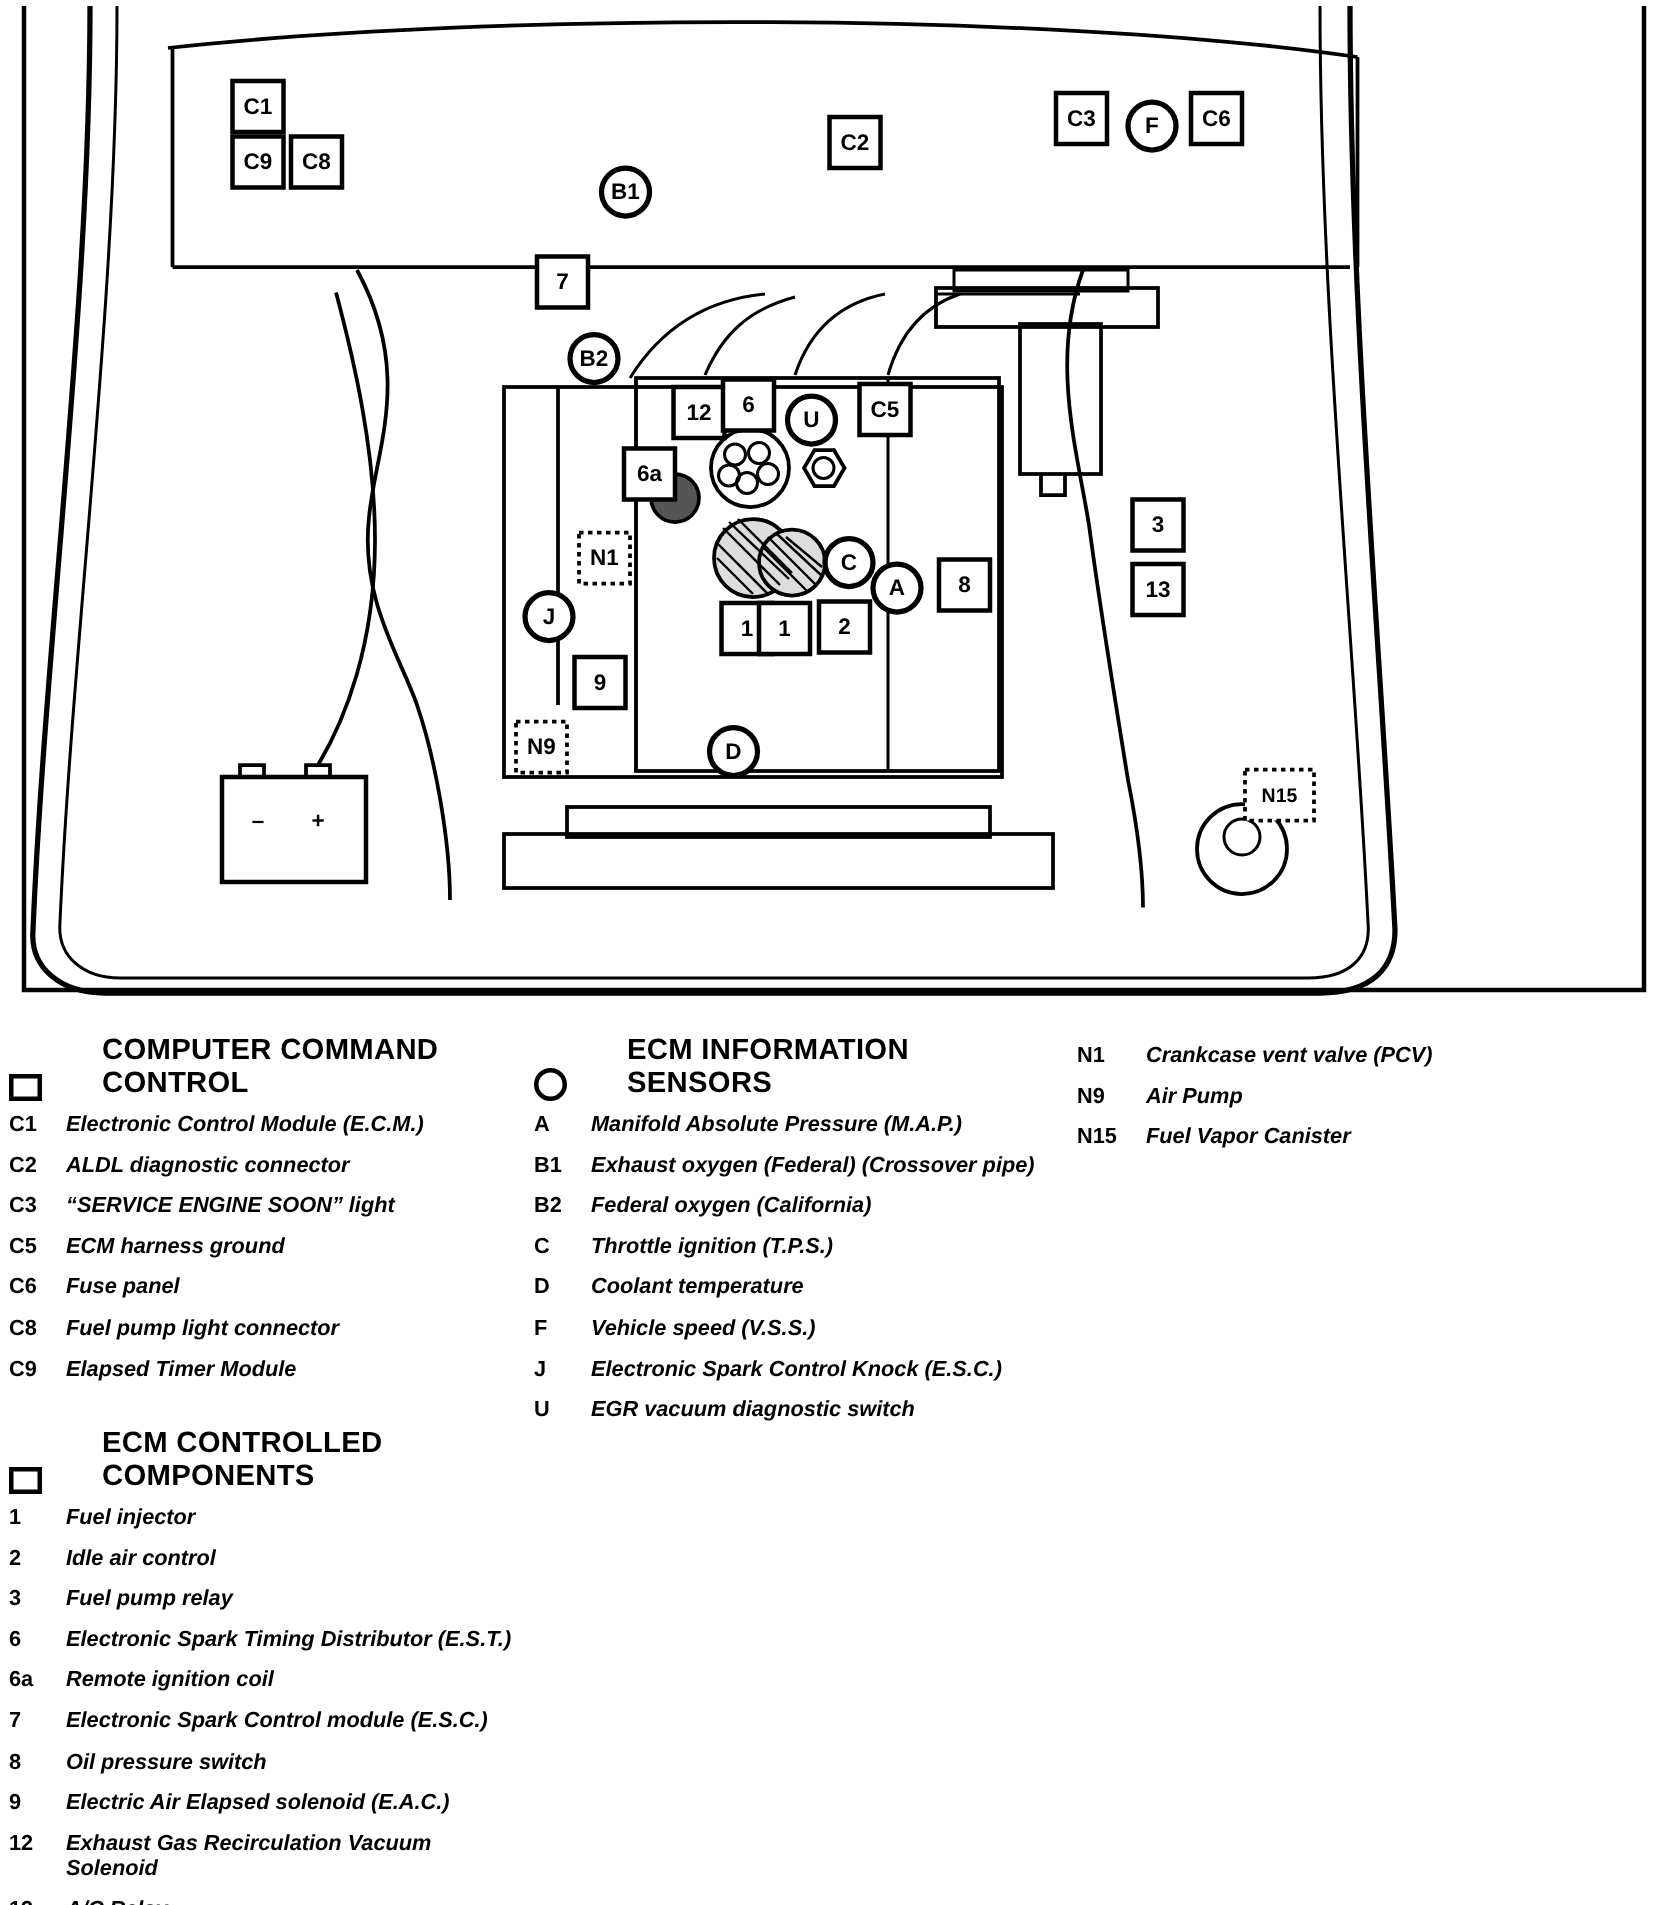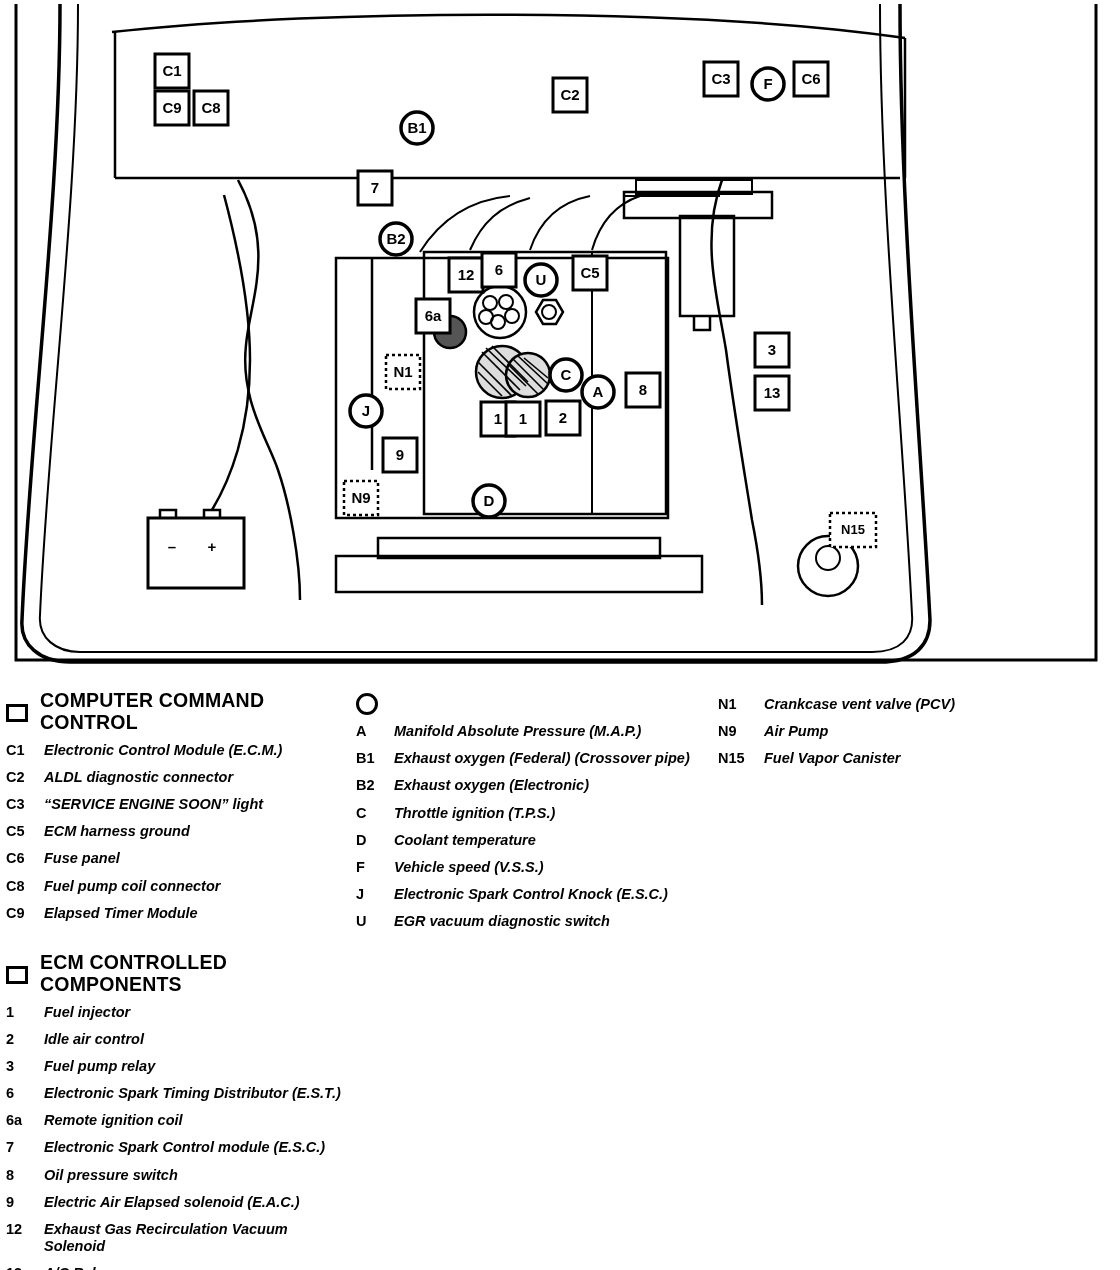--- a/index.html
+++ b/index.html
@@ -46,22 +46,23 @@
   .legend-col {
     position: absolute;
     top: 0;
   }
   .col-a { left: 6px;  width: 340px; }
   .col-b { left: 356px; width: 350px; }
   .col-c { left: 718px; width: 395px; }
 
   .legend-head {
     display: flex;
-    align-items: center;
+    align-items: flex-end;
     margin-bottom: 8px;
+    gap: 28px;
   }
   .legend-head .sym {
     flex: 0 0 auto;
     margin-right: 12px;
     margin-top: 3px;
   }
   .sym-square {
     width: 22px;
     height: 18px;
     border: 3px solid #000;
@@ -344,21 +345,21 @@
       <div class="legend-row">
           <span class="key">C5</span>
           <span class="desc">ECM harness ground</span>
         </div>
       <div class="legend-row">
           <span class="key">C6</span>
           <span class="desc">Fuse panel</span>
         </div>
       <div class="legend-row">
           <span class="key">C8</span>
-          <span class="desc">Fuel pump coil connector</span>
+          <span class="desc">Fuel pump light connector</span>
         </div>
       <div class="legend-row">
           <span class="key">C9</span>
           <span class="desc">Elapsed Timer Module</span>
         </div>
     </div>
 
     <div class="group-gap"></div>
 
     <div class="legend-head">
@@ -405,33 +406,34 @@
       <div class="legend-row">
           <span class="key">13</span>
           <span class="desc">A/C Relay</span>
         </div>
     </div>
   </div>
 
   <div class="legend-col col-b">
     <div class="legend-head">
       <span class="sym sym-circle"></span>
+      <span class="legend-title">ECM INFORMATION SENSORS</span>
     </div>
     <div class="legend-rows">
       <div class="legend-row">
           <span class="key">A</span>
           <span class="desc">Manifold Absolute Pressure (M.A.P.)</span>
         </div>
       <div class="legend-row">
           <span class="key">B1</span>
           <span class="desc">Exhaust oxygen (Federal) (Crossover pipe)</span>
         </div>
       <div class="legend-row">
           <span class="key">B2</span>
-          <span class="desc">Exhaust oxygen (Electronic)</span>
+          <span class="desc">Federal oxygen (California)</span>
         </div>
       <div class="legend-row">
           <span class="key">C</span>
           <span class="desc">Throttle ignition (T.P.S.)</span>
         </div>
       <div class="legend-row">
           <span class="key">D</span>
           <span class="desc">Coolant temperature</span>
         </div>
       <div class="legend-row">

